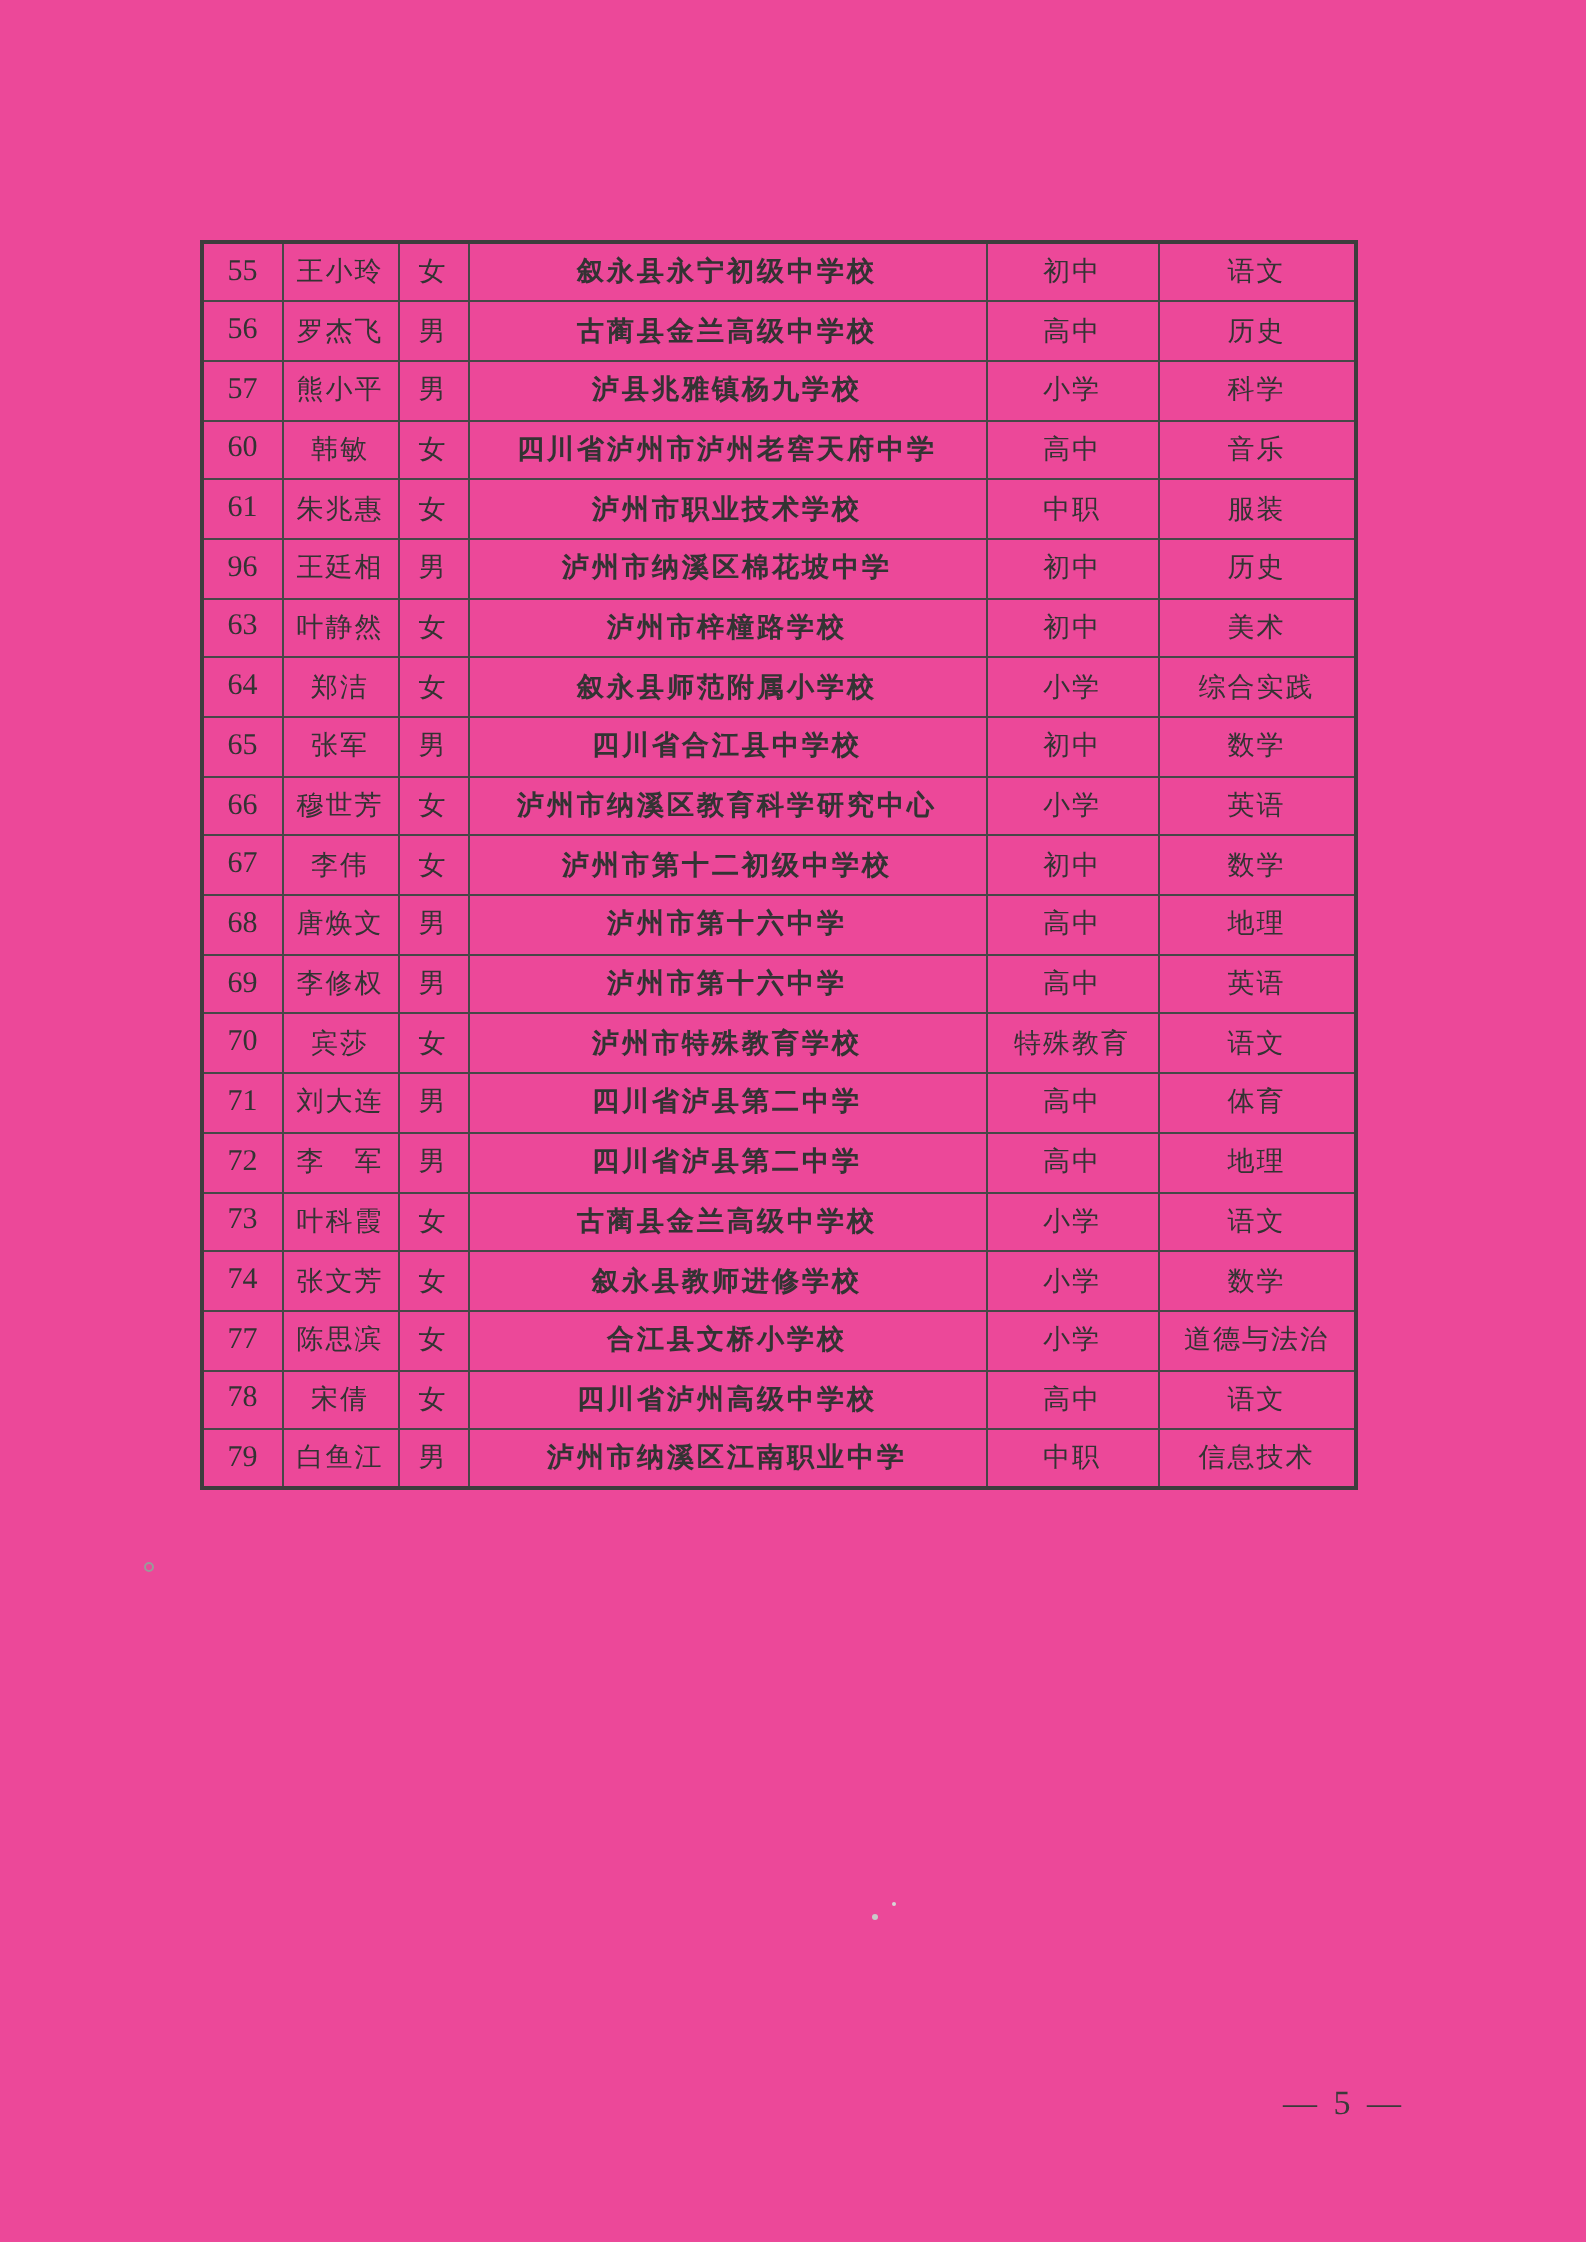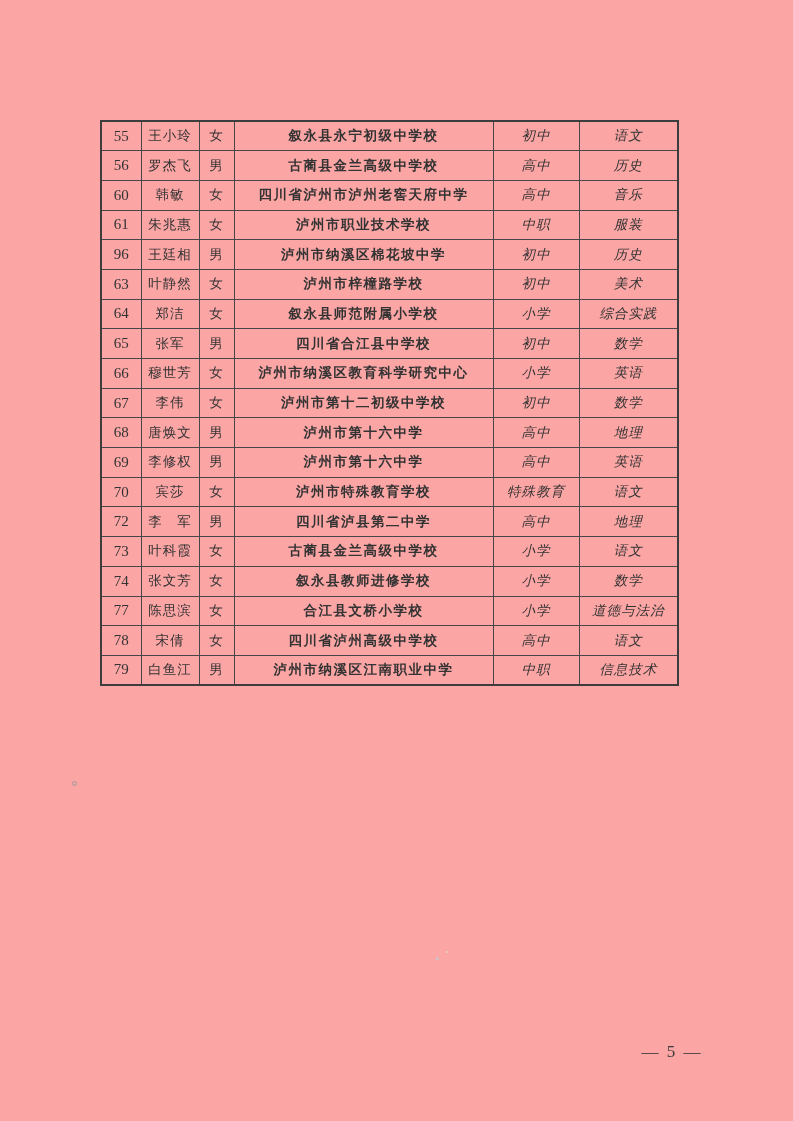--- a/index.html
+++ b/index.html
@@ -7,21 +7,21 @@
     width: 793px; height: 1121px;
     background: #ffffff;
     font-family: "Liberation Serif", "DejaVu Serif", serif;
     position: relative;
     overflow: hidden;
   }
   .page {
     position: absolute;
     top: 0; left: 0;
     width: 793px; height: 1121px;
-    background: #fca5a5;
+    background: #ec4899;
   }
   table.roster {
     position: absolute;
     left: 100px;
     top: 120px;
     width: 577px;
     border-collapse: collapse;
     table-layout: fixed;
     color: #2e2e2e;
   }
@@ -39,21 +39,21 @@
   table.roster {
     border: 2px solid #3d3d3d;
   }
   table.roster td.c-no {
     font-size: 15px;
     letter-spacing: 0;
     font-family: "Liberation Serif", "DejaVu Serif", serif;
   }
   table.roster td.c-school { letter-spacing: 1.5px; font-weight: bold; }
   table.roster td.c-level,
-  table.roster td.c-subject { letter-spacing: 1px; font-style: italic; }
+  table.roster td.c-subject { letter-spacing: 1px; }
   .page-number {
     position: absolute;
     left: 627px;
     top: 1042px;
     width: 90px;
     font-size: 17px;
     color: #3a3a3a;
     letter-spacing: 2px;
     text-align: center;
     white-space: nowrap;
@@ -110,20 +110,28 @@
         </tr>
         <tr>
           <td class="c-no">56</td>
           <td class="c-name">罗杰飞</td>
           <td class="c-gender">男</td>
           <td class="c-school">古蔺县金兰高级中学校</td>
           <td class="c-level">高中</td>
           <td class="c-subject">历史</td>
         </tr>
         <tr>
+          <td class="c-no">57</td>
+          <td class="c-name">熊小平</td>
+          <td class="c-gender">男</td>
+          <td class="c-school">泸县兆雅镇杨九学校</td>
+          <td class="c-level">小学</td>
+          <td class="c-subject">科学</td>
+        </tr>
+        <tr>
           <td class="c-no">60</td>
           <td class="c-name">韩敏</td>
           <td class="c-gender">女</td>
           <td class="c-school">四川省泸州市泸州老窖天府中学</td>
           <td class="c-level">高中</td>
           <td class="c-subject">音乐</td>
         </tr>
         <tr>
           <td class="c-no">61</td>
           <td class="c-name">朱兆惠</td>
@@ -198,20 +206,28 @@
         </tr>
         <tr>
           <td class="c-no">70</td>
           <td class="c-name">宾莎</td>
           <td class="c-gender">女</td>
           <td class="c-school">泸州市特殊教育学校</td>
           <td class="c-level">特殊教育</td>
           <td class="c-subject">语文</td>
         </tr>
         <tr>
+          <td class="c-no">71</td>
+          <td class="c-name">刘大连</td>
+          <td class="c-gender">男</td>
+          <td class="c-school">四川省泸县第二中学</td>
+          <td class="c-level">高中</td>
+          <td class="c-subject">体育</td>
+        </tr>
+        <tr>
           <td class="c-no">72</td>
           <td class="c-name">李　军</td>
           <td class="c-gender">男</td>
           <td class="c-school">四川省泸县第二中学</td>
           <td class="c-level">高中</td>
           <td class="c-subject">地理</td>
         </tr>
         <tr>
           <td class="c-no">73</td>
           <td class="c-name">叶科霞</td>

